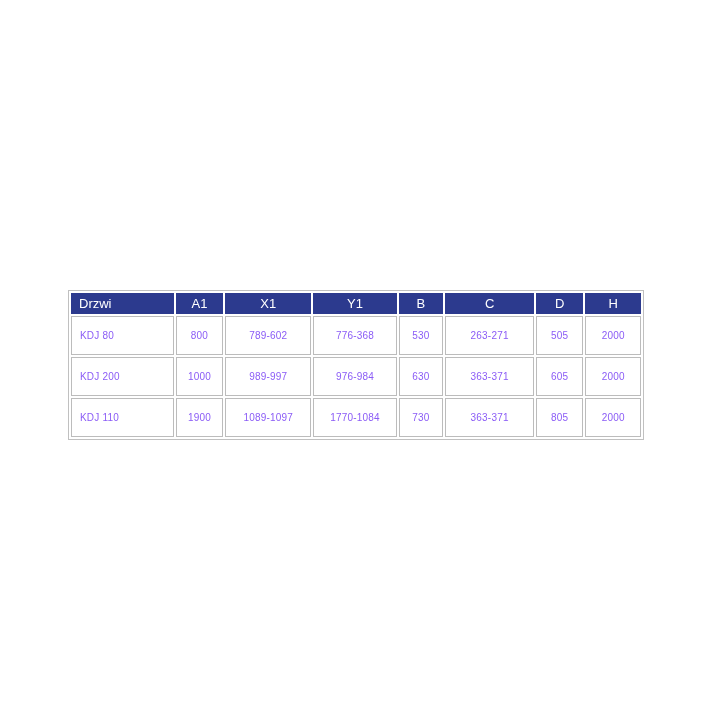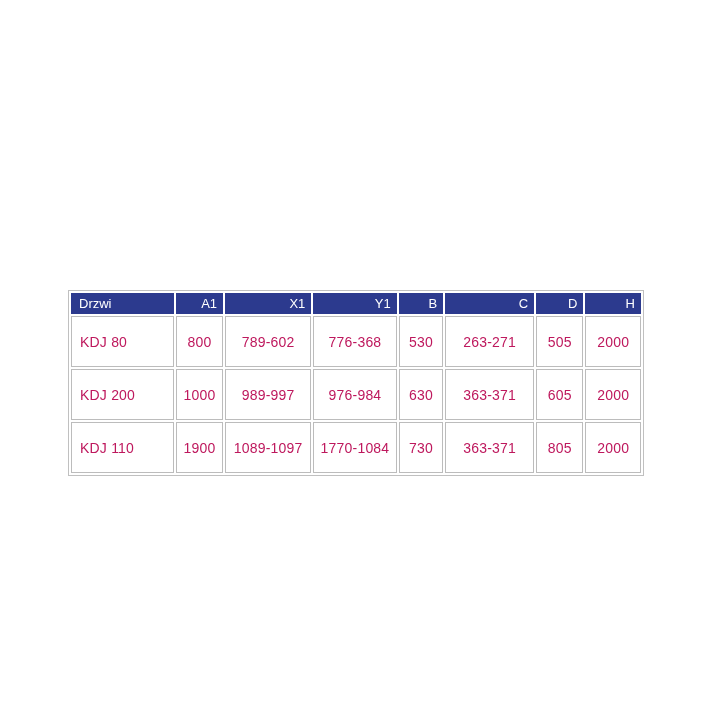--- a/index.html
+++ b/index.html
@@ -27,31 +27,31 @@
     border: 1px solid #c0c0c0;
     background: #ffffff;
   }
   table.spec-table th {
     background: #2c3a8e;
     color: #ffffff;
     font-size: 13px;
     font-weight: normal;
     height: 21px;
     padding: 0 6px;
-    text-align: right;
+    text-align: center;
     white-space: nowrap;
     overflow: hidden;
   }
   table.spec-table td {
     border: 1px solid #bcbcbc;
-    color: #be185d;
-    font-size: 14px;
+    color: #8b5cf6;
+    font-size: 10px;
     font-weight: normal;
     height: 21px;
-    padding: 14px 6px;
+    padding: 8px 6px;
     text-align: center;
     letter-spacing: 0.2px;
     white-space: nowrap;
     overflow: hidden;
     background: #ffffff;
   }
   table.spec-table th.align-left,
   table.spec-table td.align-left {
     text-align: left;
     padding-left: 8px;

